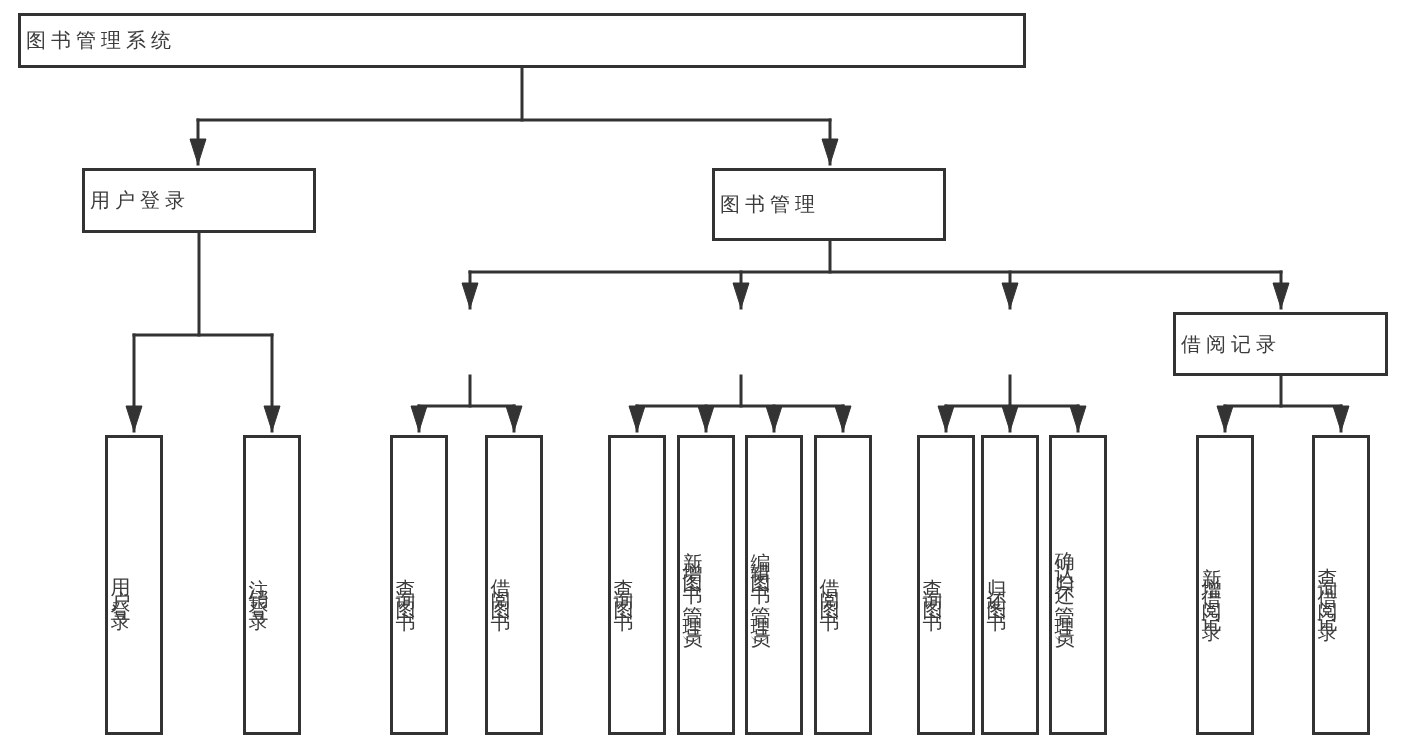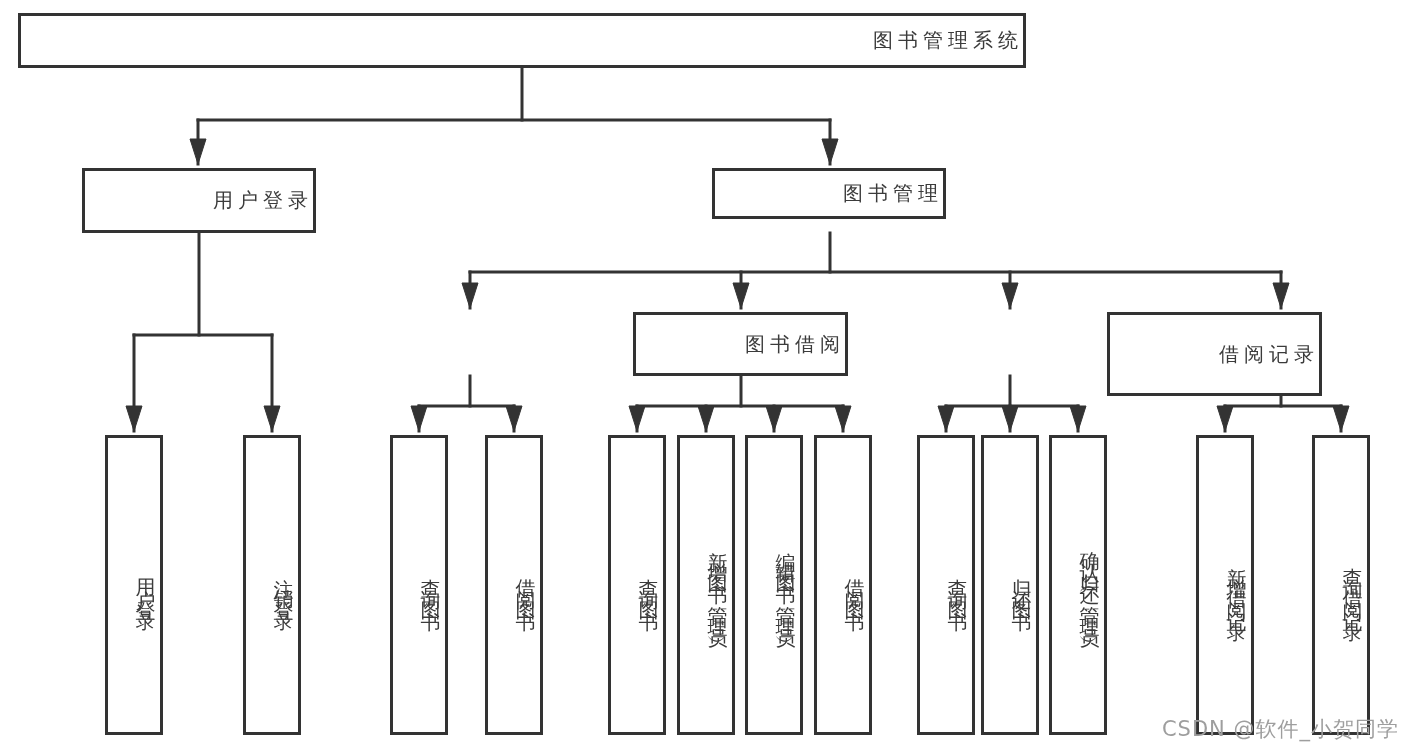--- a/index.html
+++ b/index.html
@@ -4,21 +4,21 @@
 <style>
   html,body{margin:0;padding:0;background:#ffffff;}
   .stage{
     position:relative;width:1405px;height:747px;background:#ffffff;
     font-family:"DejaVu Sans",sans-serif;overflow:hidden;
   }
   .connectors{position:absolute;left:0;top:0;z-index:0;}
   .box{
     position:absolute;box-sizing:border-box;background:#ffffff;
     border:3px solid #333333;color:#3b3b3b;
-    display:flex;align-items:center;justify-content:flex-end;z-index:1;
+    display:flex;align-items:center;justify-content:flex-start;z-index:1;
   }
   .box .label{font-size:20px;letter-spacing:5px;white-space:nowrap;text-indent:5px;}
   .box.vert .label{
     writing-mode:vertical-rl;text-orientation:mixed;
     font-size:20px;letter-spacing:11px;text-indent:0;white-space:nowrap;
   }
   .root-box{border-width:3px;}
   .watermark{
     position:absolute;right:6px;bottom:4px;z-index:3;
     color:#9e9e9e;font-size:21px;letter-spacing:1px;white-space:nowrap;
@@ -79,28 +79,25 @@
     </g>
   </svg>
 
   <div class="box root-box" style="left:18px;top:13px;width:1008px;height:55px;">
     <span class="label">图书管理系统</span>
   </div>
 
   <div class="box" style="left:82px;top:168px;width:234px;height:65px;">
     <span class="label">用户登录</span>
   </div>
-  <div class="box" style="left:712px;top:168px;width:234px;height:51px;">
+  <div class="box" style="left:712px;top:168px;width:234px;height:73px;">
     <span class="label">图书管理</span>
   </div>
 
-  <div class="box" style="left:633px;top:312px;width:215px;height:64px;">
-    <span class="label">图书借阅</span>
-  </div>
-  <div class="box" style="left:1107px;top:312px;width:215px;height:84px;padding-left:44px;">
+  <div class="box" style="left:1173px;top:312px;width:215px;height:64px;">
     <span class="label">借阅记录</span>
   </div>
 
   <div class="box vert" style="left:105px;top:435px;width:58px;height:300px;">
     <span class="label">用户登录</span>
   </div>
   <div class="box vert" style="left:243px;top:435px;width:58px;height:300px;">
     <span class="label">注销登录</span>
   </div>
 
@@ -134,15 +131,14 @@
     <span class="label">确认归还（管理员）</span>
   </div>
 
   <div class="box vert" style="left:1196px;top:435px;width:58px;height:300px;">
     <span class="label">新增借阅记录</span>
   </div>
   <div class="box vert" style="left:1312px;top:435px;width:58px;height:300px;">
     <span class="label">查询借阅记录</span>
   </div>
 
-  <div class="watermark">CSDN @软件_小贺同学</div>
 
 </div>
 
 </body></html>

